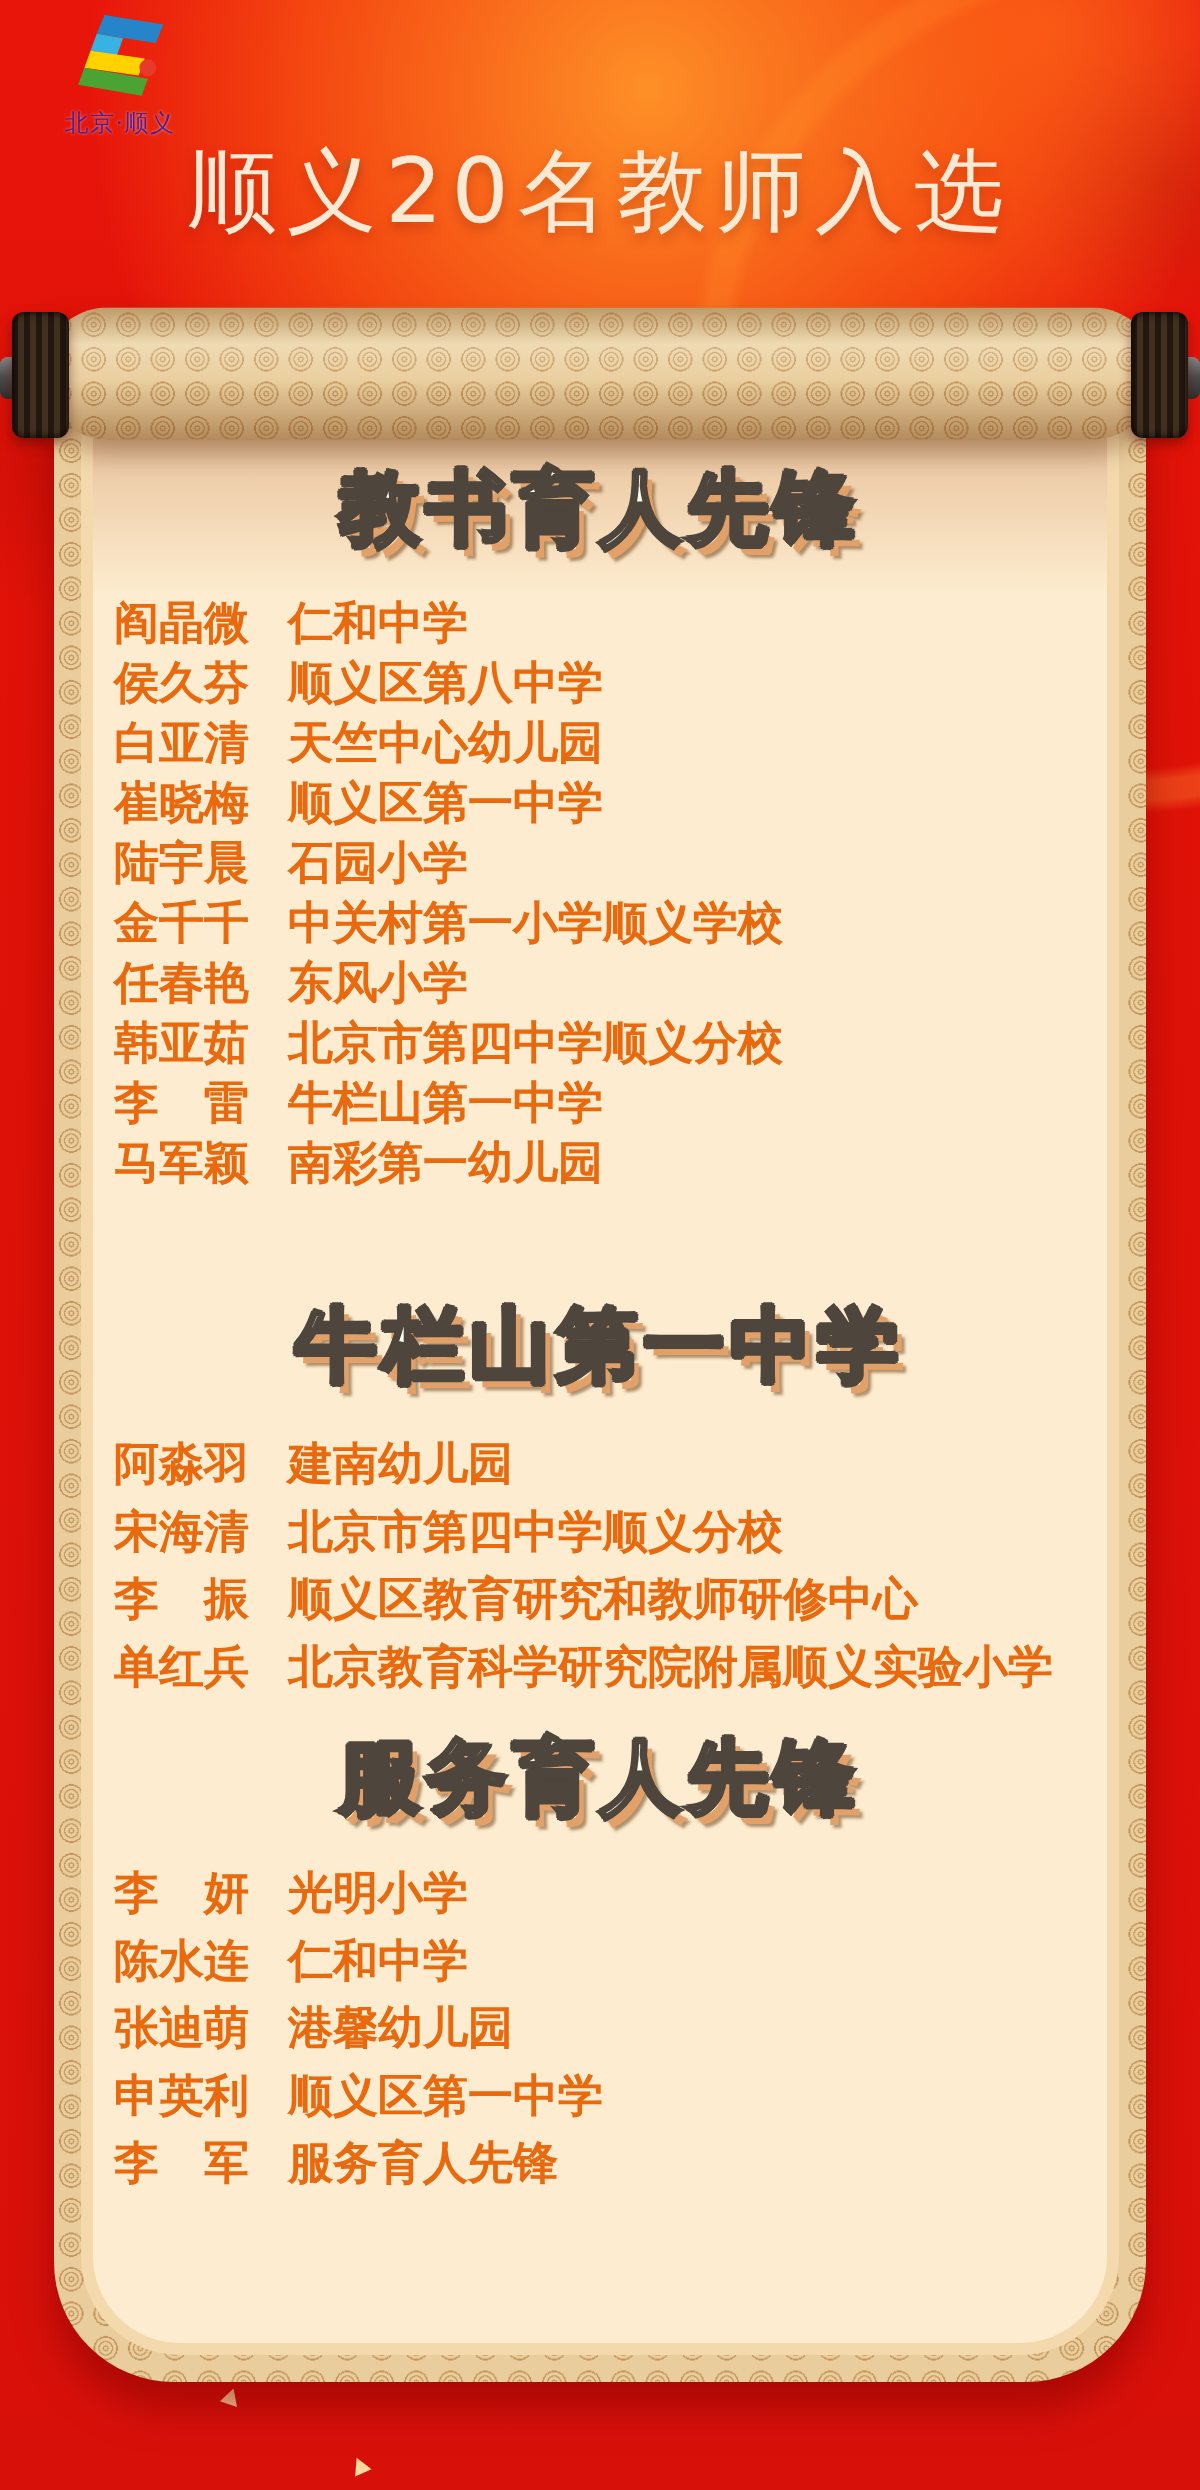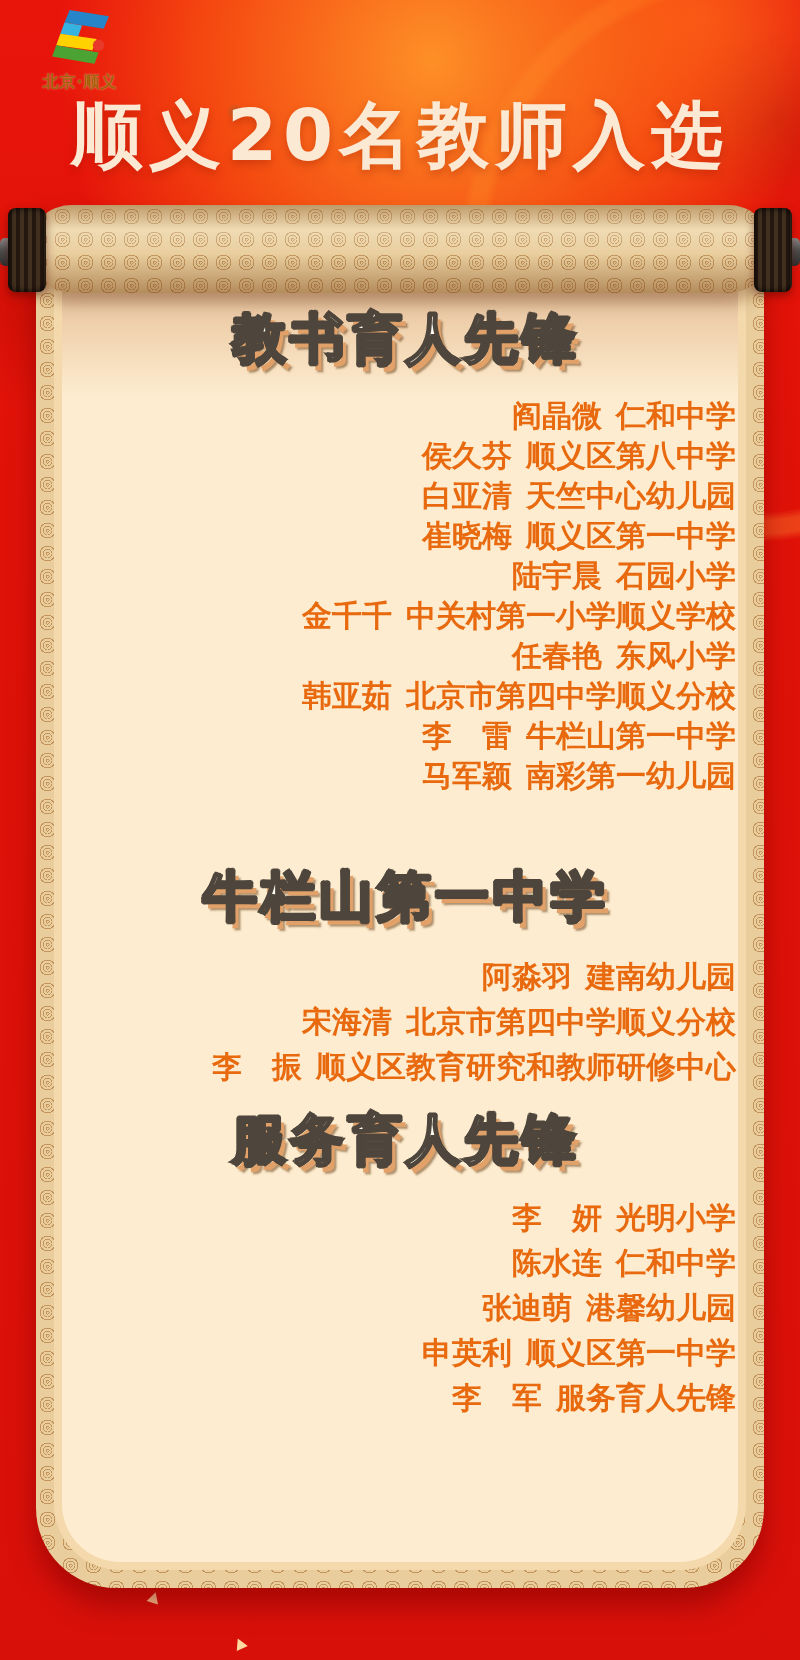--- a/index.html
+++ b/index.html
@@ -17,58 +17,58 @@
   }
   .swirl{
     background-color:#e9cd9c;
     background-image:radial-gradient(circle at center,
       #e9cd9c 0 1px,#c3955c 1px 2px,#e9cd9c 2px 4px,#c3955c 4px 5px,
       #e9cd9c 5px 7px,#c3955c 7px 8px,#e9cd9c 8px 10.5px,rgba(0,0,0,0) 10.5px);
     background-size:23px 23px;
   }
   .logo{position:absolute;left:16px;top:8px;width:128px;text-align:center;z-index:5;}
   .logo svg{display:block;margin:0 auto;}
-  .logo-text{font-size:16px;font-weight:bold;color:#a16207;letter-spacing:1px;
+  .logo-text{font-size:16px;font-weight:normal;color:#4c1d95;letter-spacing:1px;
     text-shadow:0 0 2px rgba(255,255,255,.55);margin-top:2px;}
   .title{
     position:absolute;top:88px;left:0;width:100%;text-align:center;margin:0;z-index:5;
-    font-size:72px;font-weight:700;letter-spacing:6px;color:#fbe9d3;
+    font-size:60px;font-weight:400;letter-spacing:6px;color:#fbe9d3;
     text-shadow:0 4px 8px rgba(150,25,0,.35);
   }
   .scroll{position:absolute;top:200px;left:0;width:800px;height:1388px;}
   .rod{position:absolute;left:0;top:38px;width:800px;height:28px;z-index:1;
     background:linear-gradient(180deg,#8a8a8a,#4e4e4e 45%,#2e2e2e);border-radius:5px;}
   .paper-outer{position:absolute;left:36px;right:36px;top:66px;bottom:0;z-index:2;
     border-radius:0 0 80px 80px;box-shadow:0 18px 26px rgba(125,0,0,.5);}
   .paper-mid{position:absolute;left:18px;right:18px;top:0;bottom:18px;
     background:#f4d9ad;border-radius:0 0 66px 66px;}
   .paper{position:absolute;left:8px;right:8px;top:0;bottom:8px;
     border-radius:0 0 58px 58px;
     background:linear-gradient(180deg,#d4ac8d 0,#efcfab 55px,#fdeccf 130px,#fdeccf 100%);
-    padding:0 2px 0 14px;box-sizing:border-box;}
+    padding:0 14px 0 14px;box-sizing:border-box;}
   .roller{position:absolute;left:28px;top:5px;width:744px;height:88px;z-index:3;
     border-radius:44px;box-shadow:0 10px 14px rgba(100,50,10,.35);}
   .roller .shade{position:absolute;inset:0;border-radius:inherit;
     background:linear-gradient(180deg,rgba(120,70,20,.38),rgba(255,255,240,.28) 28%,rgba(255,255,240,.04) 55%,rgba(115,60,15,.45) 100%);}
   .cap{position:absolute;top:8px;width:38px;height:84px;z-index:4;border-radius:8px;
     background:repeating-linear-gradient(90deg,#241710 0 4px,#42301f 4px 8px);
     box-shadow:inset 0 0 6px #000,0 4px 8px rgba(80,10,0,.5);}
   .cap.left{left:8px;} .cap.right{right:8px;}
   .sec-title{
     margin:0;text-align:center;font-size:54px;line-height:70px;font-weight:900;
     color:#fffdf2;letter-spacing:4px;
     -webkit-text-stroke:2.5px #4e463c;
     text-shadow:
       2px 0 0 #4e463c,-2px 0 0 #4e463c,0 2px 0 #4e463c,0 -2px 0 #4e463c,
       5px 6px 0 #e2a168,7px 8px 2px rgba(110,70,30,.55);
   }
   .sec-title.t1{margin:38px 0 22px;}
   .sec-title.t2{margin:66px 0 22px;}
   .sec-title.t3{margin:16px 0 20px;}
-  .rows{white-space:nowrap;text-align:right;}
+  .rows{white-space:nowrap;}
   .row{font-size:30px;font-weight:bold;color:#e8690e;}
   .p40 .row{height:40px;line-height:40px;}
   .p45 .row{height:45px;line-height:45px;}
   .nm{display:inline-block;min-width:102px;}
   .sc{margin-left:14px;}
   .confetti{position:absolute;width:0;height:0;z-index:1;
     border-left:6px solid transparent;border-right:6px solid transparent;
     border-bottom:11px solid #ffd9a0;}
   .cf1{left:148px;top:1592px;transform:rotate(18deg);}
   .cf2{left:234px;top:1638px;transform:rotate(-24deg);}
@@ -108,20 +108,21 @@
           <div class="row"><span class="nm">韩亚茹</span><span class="sc">北京市第四中学顺义分校</span></div>
           <div class="row"><span class="nm">李　雷</span><span class="sc">牛栏山第一中学</span></div>
           <div class="row"><span class="nm">马军颖</span><span class="sc">南彩第一幼儿园</span></div>
         </div>
 
         <h2 class="sec-title t2">牛栏山第一中学</h2>
         <div class="rows p45">
           <div class="row"><span class="nm">阿淼羽</span><span class="sc">建南幼儿园</span></div>
           <div class="row"><span class="nm">宋海清</span><span class="sc">北京市第四中学顺义分校</span></div>
           <div class="row"><span class="nm">李　振</span><span class="sc">顺义区教育研究和教师研修中心</span></div>
+          <div class="row"><span class="nm">单红兵</span><span class="sc">北京教育科学研究院附属顺义实验小学</span></div>
         </div>
 
         <h2 class="sec-title t3">服务育人先锋</h2>
         <div class="rows p45">
           <div class="row"><span class="nm">李　妍</span><span class="sc">光明小学</span></div>
           <div class="row"><span class="nm">陈水连</span><span class="sc">仁和中学</span></div>
           <div class="row"><span class="nm">张迪萌</span><span class="sc">港馨幼儿园</span></div>
           <div class="row"><span class="nm">申英利</span><span class="sc">顺义区第一中学</span></div>
           <div class="row"><span class="nm">李　军</span><span class="sc">服务育人先锋</span></div>
         </div>

